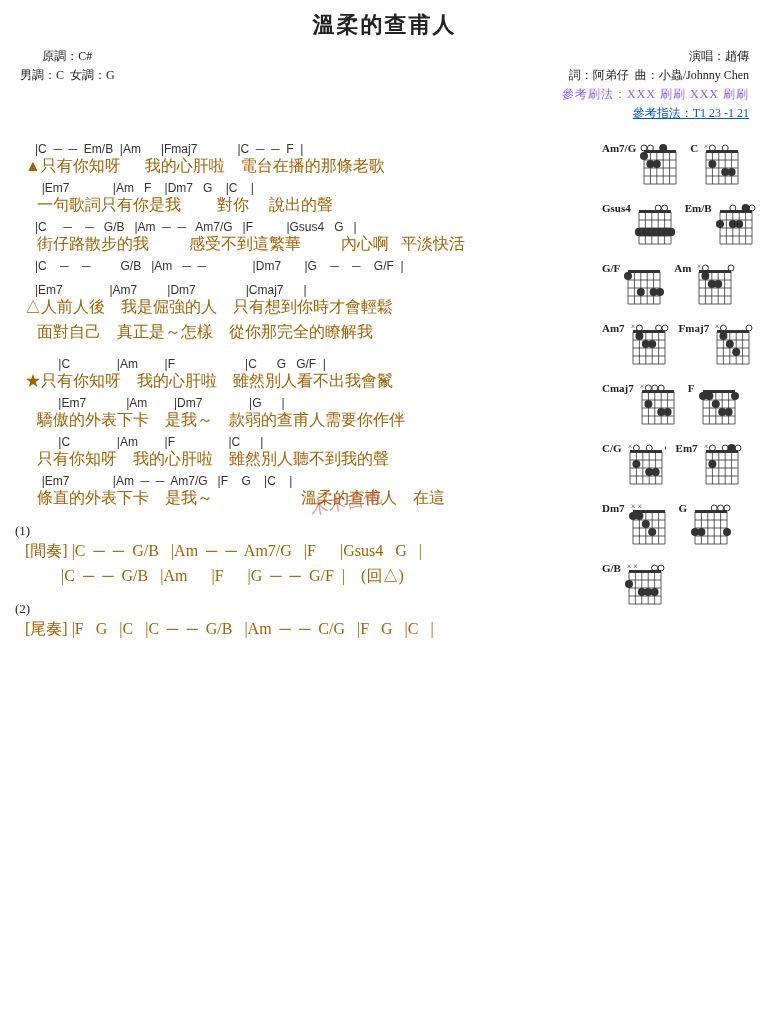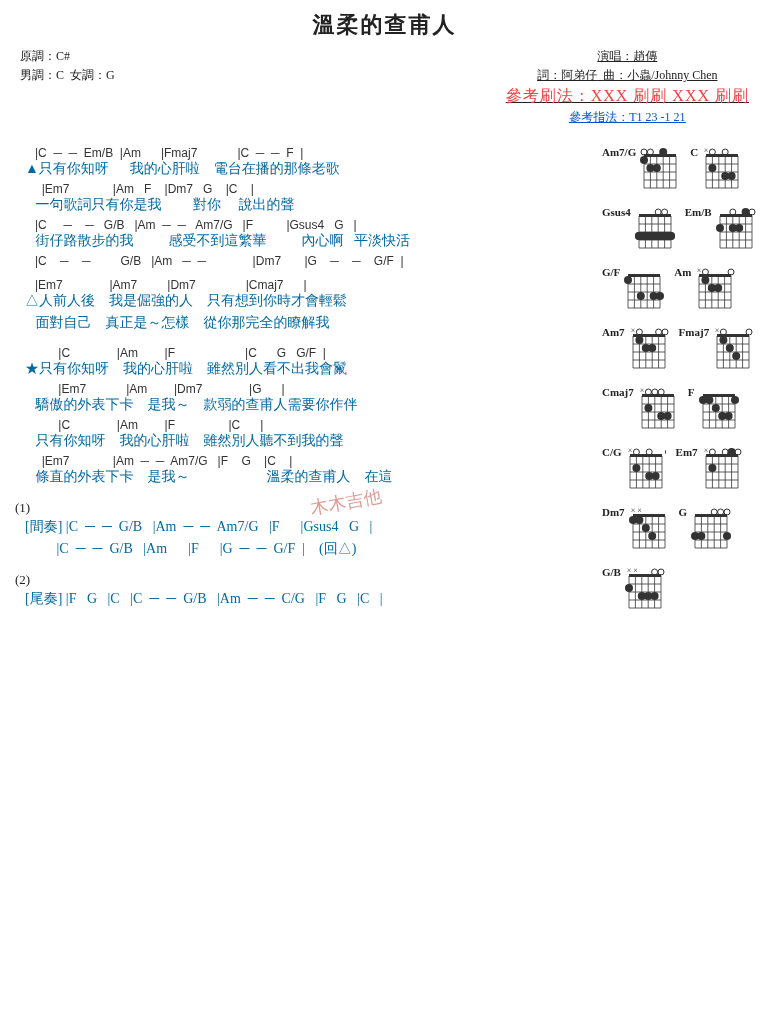--- a/index.html
+++ b/index.html
@@ -23,22 +23,23 @@
       display: flex;
       justify-content: space-between;
       font-size: 12px;
       margin-bottom: 2px;
       padding: 0 5px;
     }
     .meta-left, .meta-right {
       display: flex;
       flex-direction: column;
       gap: 2px;
-    }
-    .meta-right { align-items: center; text-decoration: underline; }
+      align-items: center;
+    }
+    .meta-right { align-items: flex-end; }
     .content-area {
       display: flex;
       margin-top: 20px;
     }
     .lyrics-section {
       flex: 1;
       padding-right: 5px;
     }
     .chords-sidebar {
       width: 160px;
@@ -66,22 +67,22 @@
     }
     .chord-line {
       font-family: 'Arial', sans-serif;
       font-size: 12px;
       color: #333;
       margin-bottom: 0;
       white-space: pre;
       padding-left: 10px;
     }
     .lyric-line {
-      font-size: 14px;
-      color: #0369a1;
+      font-size: 16px;
+      color: #a16207;
       margin-bottom: 4px;
       white-space: pre;
       padding-left: 10px;
     }
     .section-marker {
       font-size: 13px;
       margin-bottom: 2px;
     }
     .spacer { height: 10px; }
     .watermark {
@@ -89,22 +90,22 @@
       opacity: 0.5;
       font-size: 18px;
       font-family: cursive;
       position: absolute;
       top: 490px;
       left: 310px;
       transform: rotate(-10deg);
       pointer-events: none;
     }
     .strum-pattern {
-      font-size: 16px;
-      color: #ef4444;
+      font-size: 12px;
+      color: #8b5cf6;
       letter-spacing: 1px;
     }
     .ref-fingering {
       font-size: 12px;
       color: #0055cc;
       text-decoration: underline;
     }
   </style>
 </head>
 <body>

